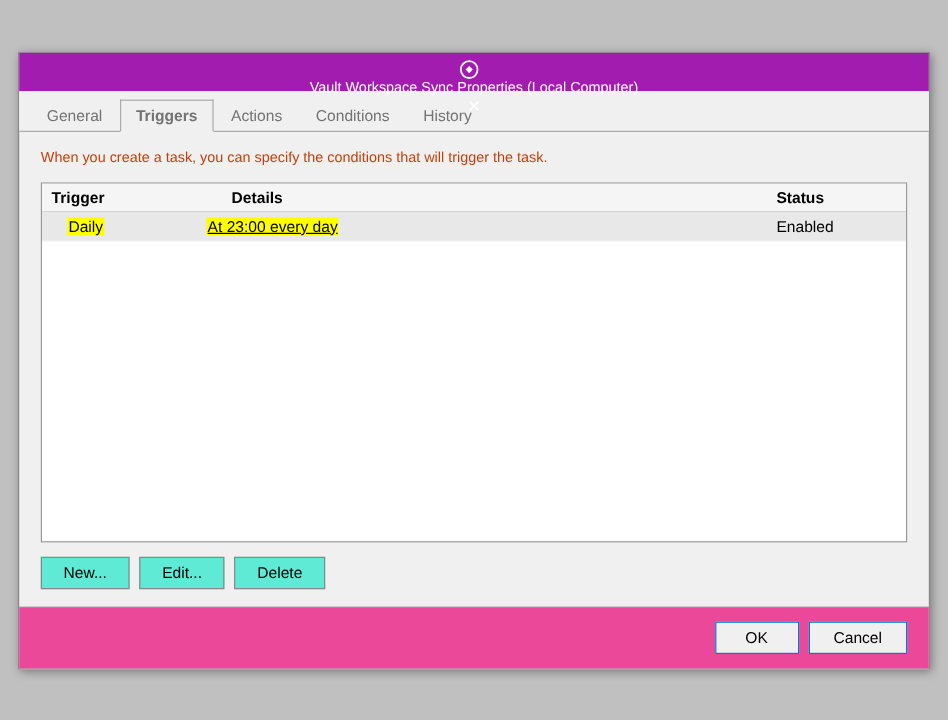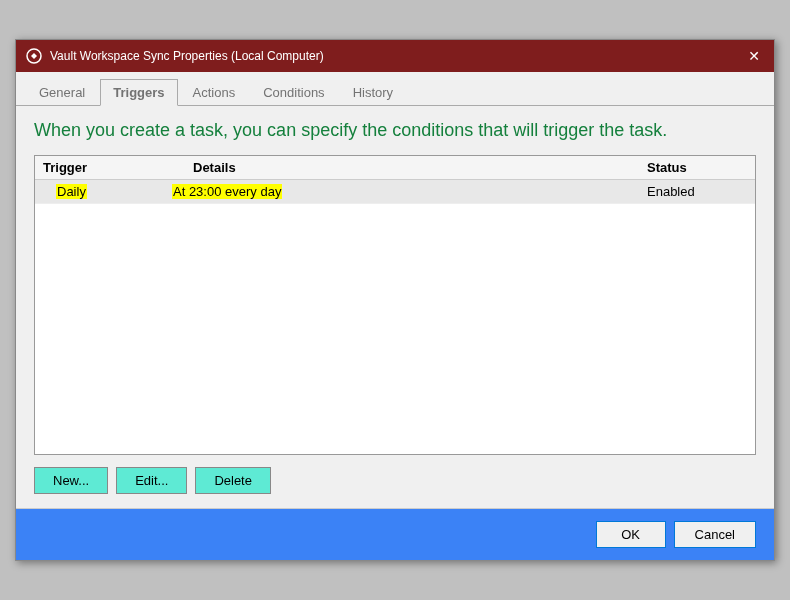--- a/index.html
+++ b/index.html
@@ -13,26 +13,27 @@
       font-family: 'Segoe UI', Tahoma, Geneva, Verdana, sans-serif;
       font-size: 13px;
     }
     .window {
       width: 760px;
       background: #f0f0f0;
       border: 1px solid #888;
       box-shadow: 2px 2px 8px rgba(0,0,0,0.4);
     }
     .title-bar {
-      background: #7f1d1d;
+      background: #a21caf;
       color: white;
       display: flex;
       align-items: center;
       padding: 6px 10px;
       height: 32px;
+      flex-direction: column;
     }
     .title-bar-icon {
       width: 16px;
       height: 16px;
       margin-right: 8px;
       display: flex;
       align-items: center;
       justify-content: center;
     }
     .title-bar-icon svg {
@@ -77,22 +78,22 @@
     .tab.active {
       background: #f0f0f0;
       border: 1px solid #aaa;
       border-bottom: 1px solid #f0f0f0;
       font-weight: 600;
     }
     .content {
       padding: 14px 18px 14px 18px;
     }
     .description {
-      font-size: 18px;
-      color: #15803d;
+      font-size: 12px;
+      color: #c2410c;
       margin-bottom: 14px;
       font-weight: 500;
     }
     .table-container {
       border: 1px solid #999;
       background: white;
       height: 300px;
       overflow-y: auto;
     }
     .table-header {
@@ -118,20 +119,21 @@
     }
     .table-row.selected {
       background: #e8e8e8;
     }
     .cell-trigger {
       width: 129px;
       padding-left: 13px;
     }
     .cell-details {
       flex: 1;
+      text-decoration: underline;
     }
     .cell-status {
       width: 100px;
     }
     .highlight {
       background: yellow;
       padding: 0 1px;
     }
     .button-row {
       display: flex;
@@ -146,21 +148,21 @@
       background: #5eead4;
       min-width: 70px;
       color: #000;
     }
     .footer {
       display: flex;
       justify-content: flex-end;
       gap: 8px;
       padding: 12px 18px;
       border-top: 1px solid #ccc;
-      background: #3b82f6;
+      background: #ec4899;
     }
     .btn-footer {
       padding: 5px 20px;
       font-size: 13px;
       cursor: pointer;
       border: 1px solid #0078d7;
       background: #f0f0f0;
       min-width: 70px;
       color: #000;
     }

